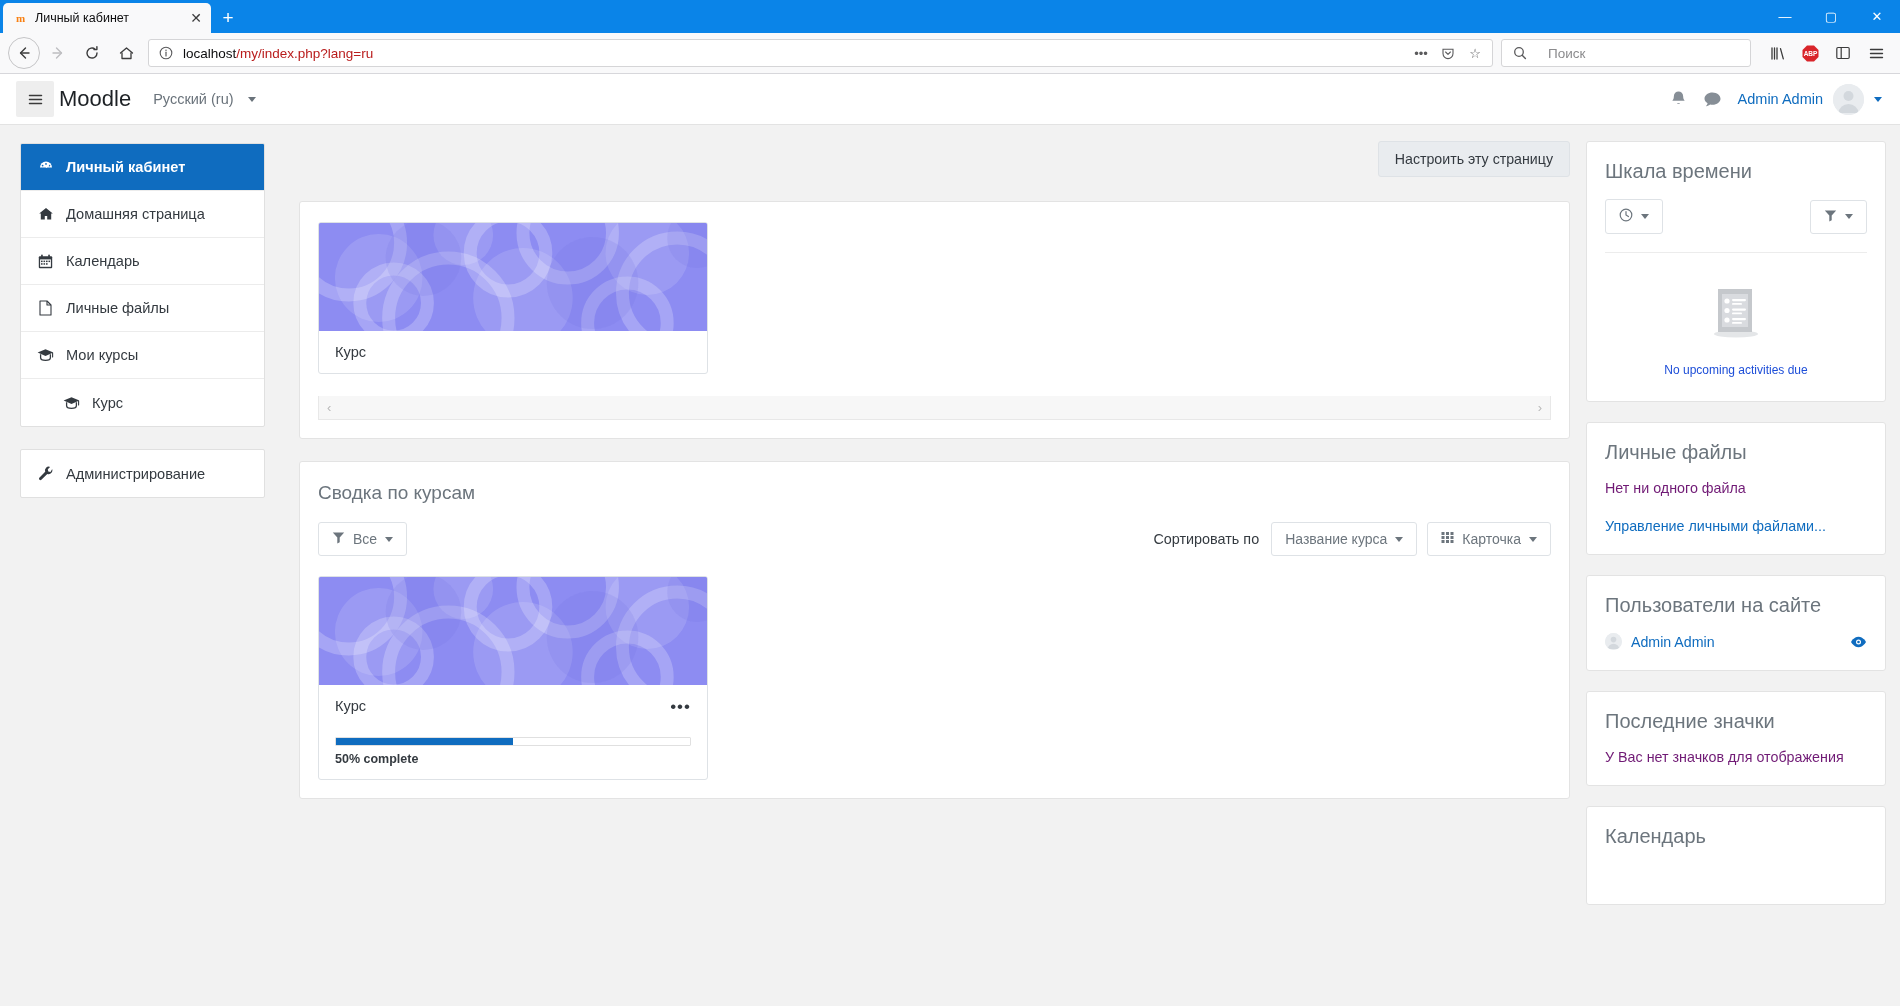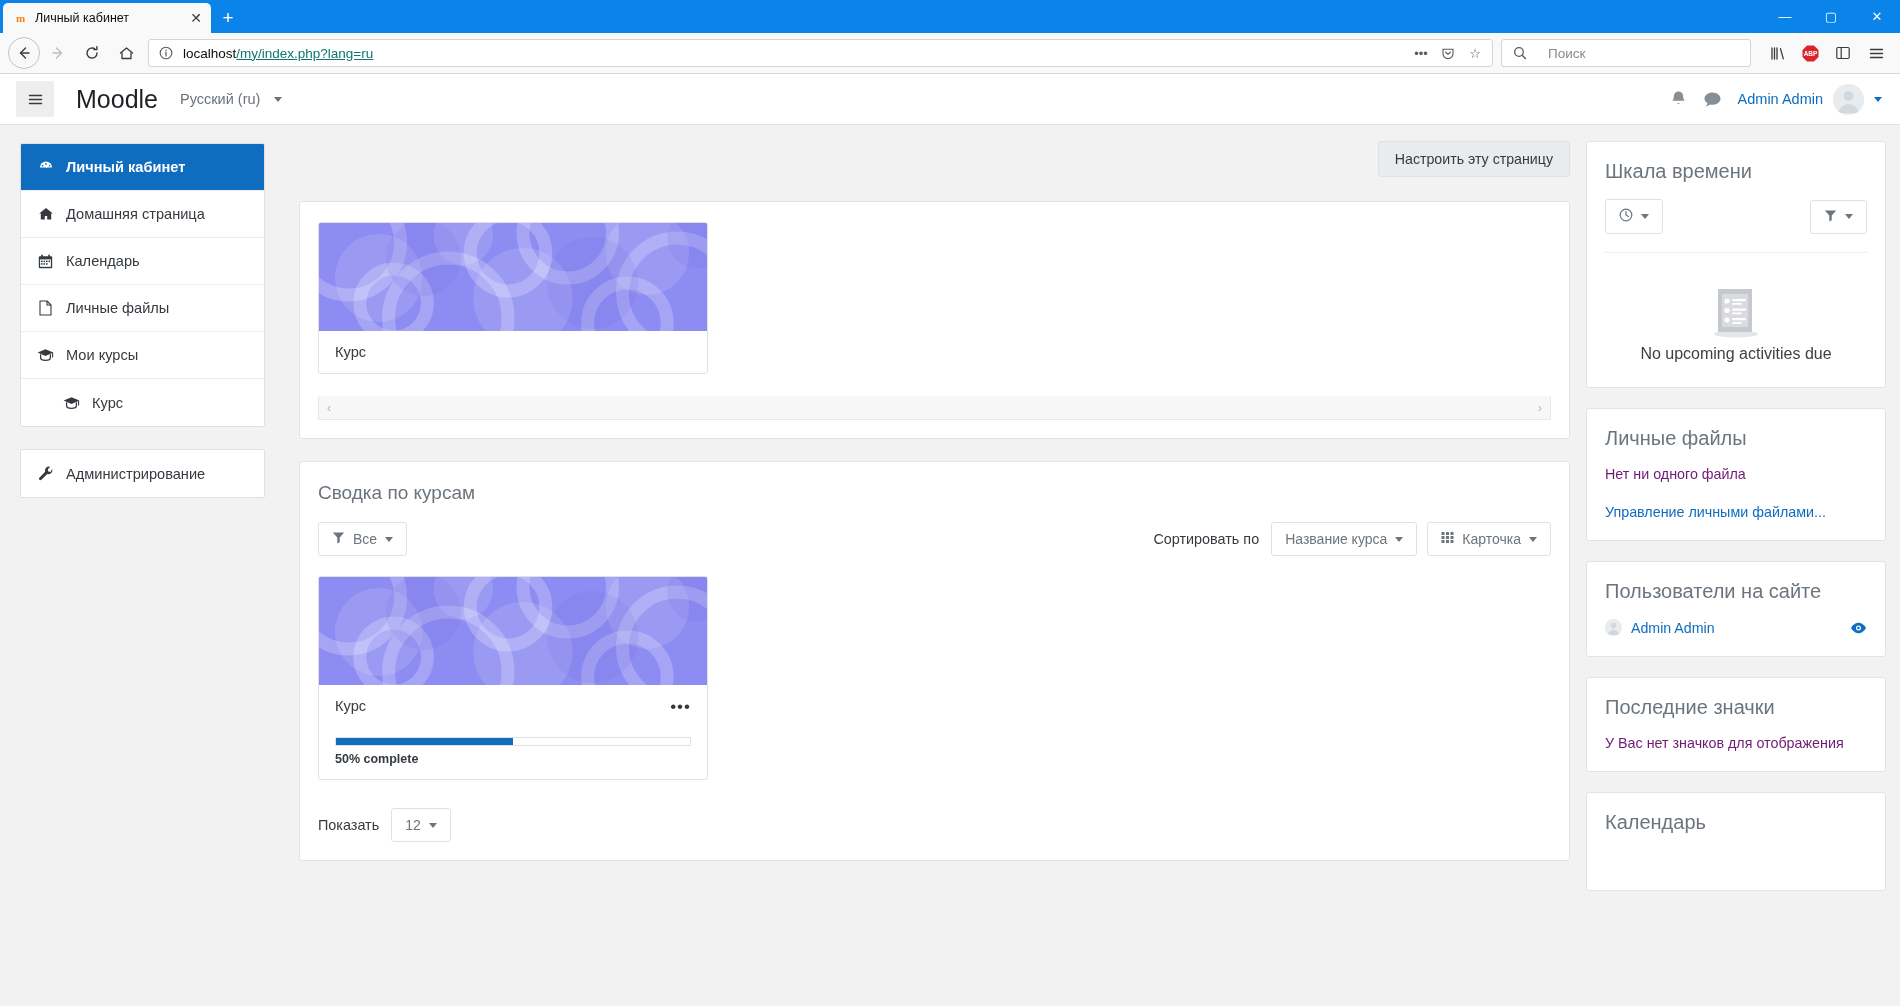--- a/index.html
+++ b/index.html
@@ -58,21 +58,21 @@
     cursor: pointer; flex: 0 0 32px;
   }
   .nav-icon-btn.disabled { color: #bdbdc0; }
   .nav-icon-btn.circled { border: 1px solid #c5c5c7; border-radius: 50%; }
   .urlbar {
     flex: 1; height: 28px; background: #ffffff; border: 1px solid #d5d5d7;
     border-radius: 3px; display: flex; align-items: center;
     margin: 0 6px 0 4px; padding: 0 7px; gap: 7px;
   }
   .urlbar-text { flex: 1; font-size: 13.5px; color: #0c0c0d; }
-  .urlbar-text .dim { color: #0f766e; text-decoration: underline; }
+  .urlbar-text .dim { color: #b91c1c; }
   .url-icon {
     width: 20px; height: 20px; display: flex; align-items: center;
     justify-content: center; color: #5a5a5c; cursor: pointer; font-size: 13px;
   }
   .searchbar {
     width: 250px; height: 28px; background: #ffffff; border: 1px solid #d5d5d7;
     border-radius: 3px; display: flex; align-items: center; padding: 0 8px;
     gap: 18px; flex: 0 0 250px;
   }
   .searchbar-placeholder { font-size: 13.5px; color: #8b8b8d; }
@@ -82,21 +82,21 @@
   .moodle-navbar {
     height: 51px; background: #ffffff; border-bottom: 1px solid #e3e3e3;
     display: flex; align-items: center; padding: 0 18px 0 16px;
   }
   .hamburger {
     width: 38px; height: 36px; background: #eeeeee; border-radius: 2px;
     display: flex; align-items: center; justify-content: center;
     cursor: pointer; color: #3a3a3a;
   }
   .brand {
-    font-size: 25px; color: #1d2125; margin-left: 22px;
+    font-size: 22px; color: #1d2125; margin-left: 5px;
     font-weight: 400; cursor: pointer;
   }
   .lang-select {
     margin-left: 22px; font-size: 14.5px; color: #6a737b;
     display: flex; align-items: center; gap: 14px; cursor: pointer;
   }
   .navbar-right {
     margin-left: auto; display: flex; align-items: center; gap: 16px;
   }
   .nb-icon { color: #868e96; cursor: pointer; display: flex; align-items: center; }
@@ -211,21 +211,21 @@
   .side-block {
     background: #ffffff; border: 1px solid #e3e3e3; border-radius: 3px;
     padding: 18px 18px 20px 18px; margin-bottom: 20px;
   }
   .side-title { font-size: 20px; color: #6c757d; font-weight: 400; margin-bottom: 16px; }
   .timeline-controls {
     display: flex; justify-content: space-between; align-items: center;
     padding-bottom: 18px; border-bottom: 1px solid #ececec;
   }
   .empty-state { text-align: center; padding: 26px 0 4px 0; }
-  .empty-caption { font-size: 16px; color: #404040; }
+  .empty-caption { font-size: 12px; color: #1d4ed8; margin-top: 18px; }
   .side-text { font-size: 14.3px; color: #701a75; }
   .side-link {
     display: block; font-size: 14.3px; color: #0f6cbf; margin-top: 22px;
     cursor: pointer; text-decoration: none;
   }
   .online-line { font-size: 14.2px; color: #343a40; }
   .online-user {
     display: flex; align-items: center; gap: 9px; margin-top: 6px;
   }
   .mini-avatar {
@@ -581,27 +581,20 @@
             </div>
             <div class="progress-wrap">
               <div class="progress-bar-bg">
                 <div class="progress-bar-fill" id="progress-fill" style="width: 50%;"></div>
               </div>
               <div class="progress-text">50% complete</div>
             </div>
           </div>
         </div>
 
-        <div class="paging-row">
-          <span class="paging-label">Показать</span>
-          <button class="btn-dd">
-            <span>12</span>
-            <span class="caret"></span>
-          </button>
-        </div>
       </div>
     </div>
 
     <div class="side-col">
 
       <div class="side-block">
         <div class="side-title">Шкала времени</div>
         <div class="timeline-controls">
           <button class="btn-dd">
             <span>

